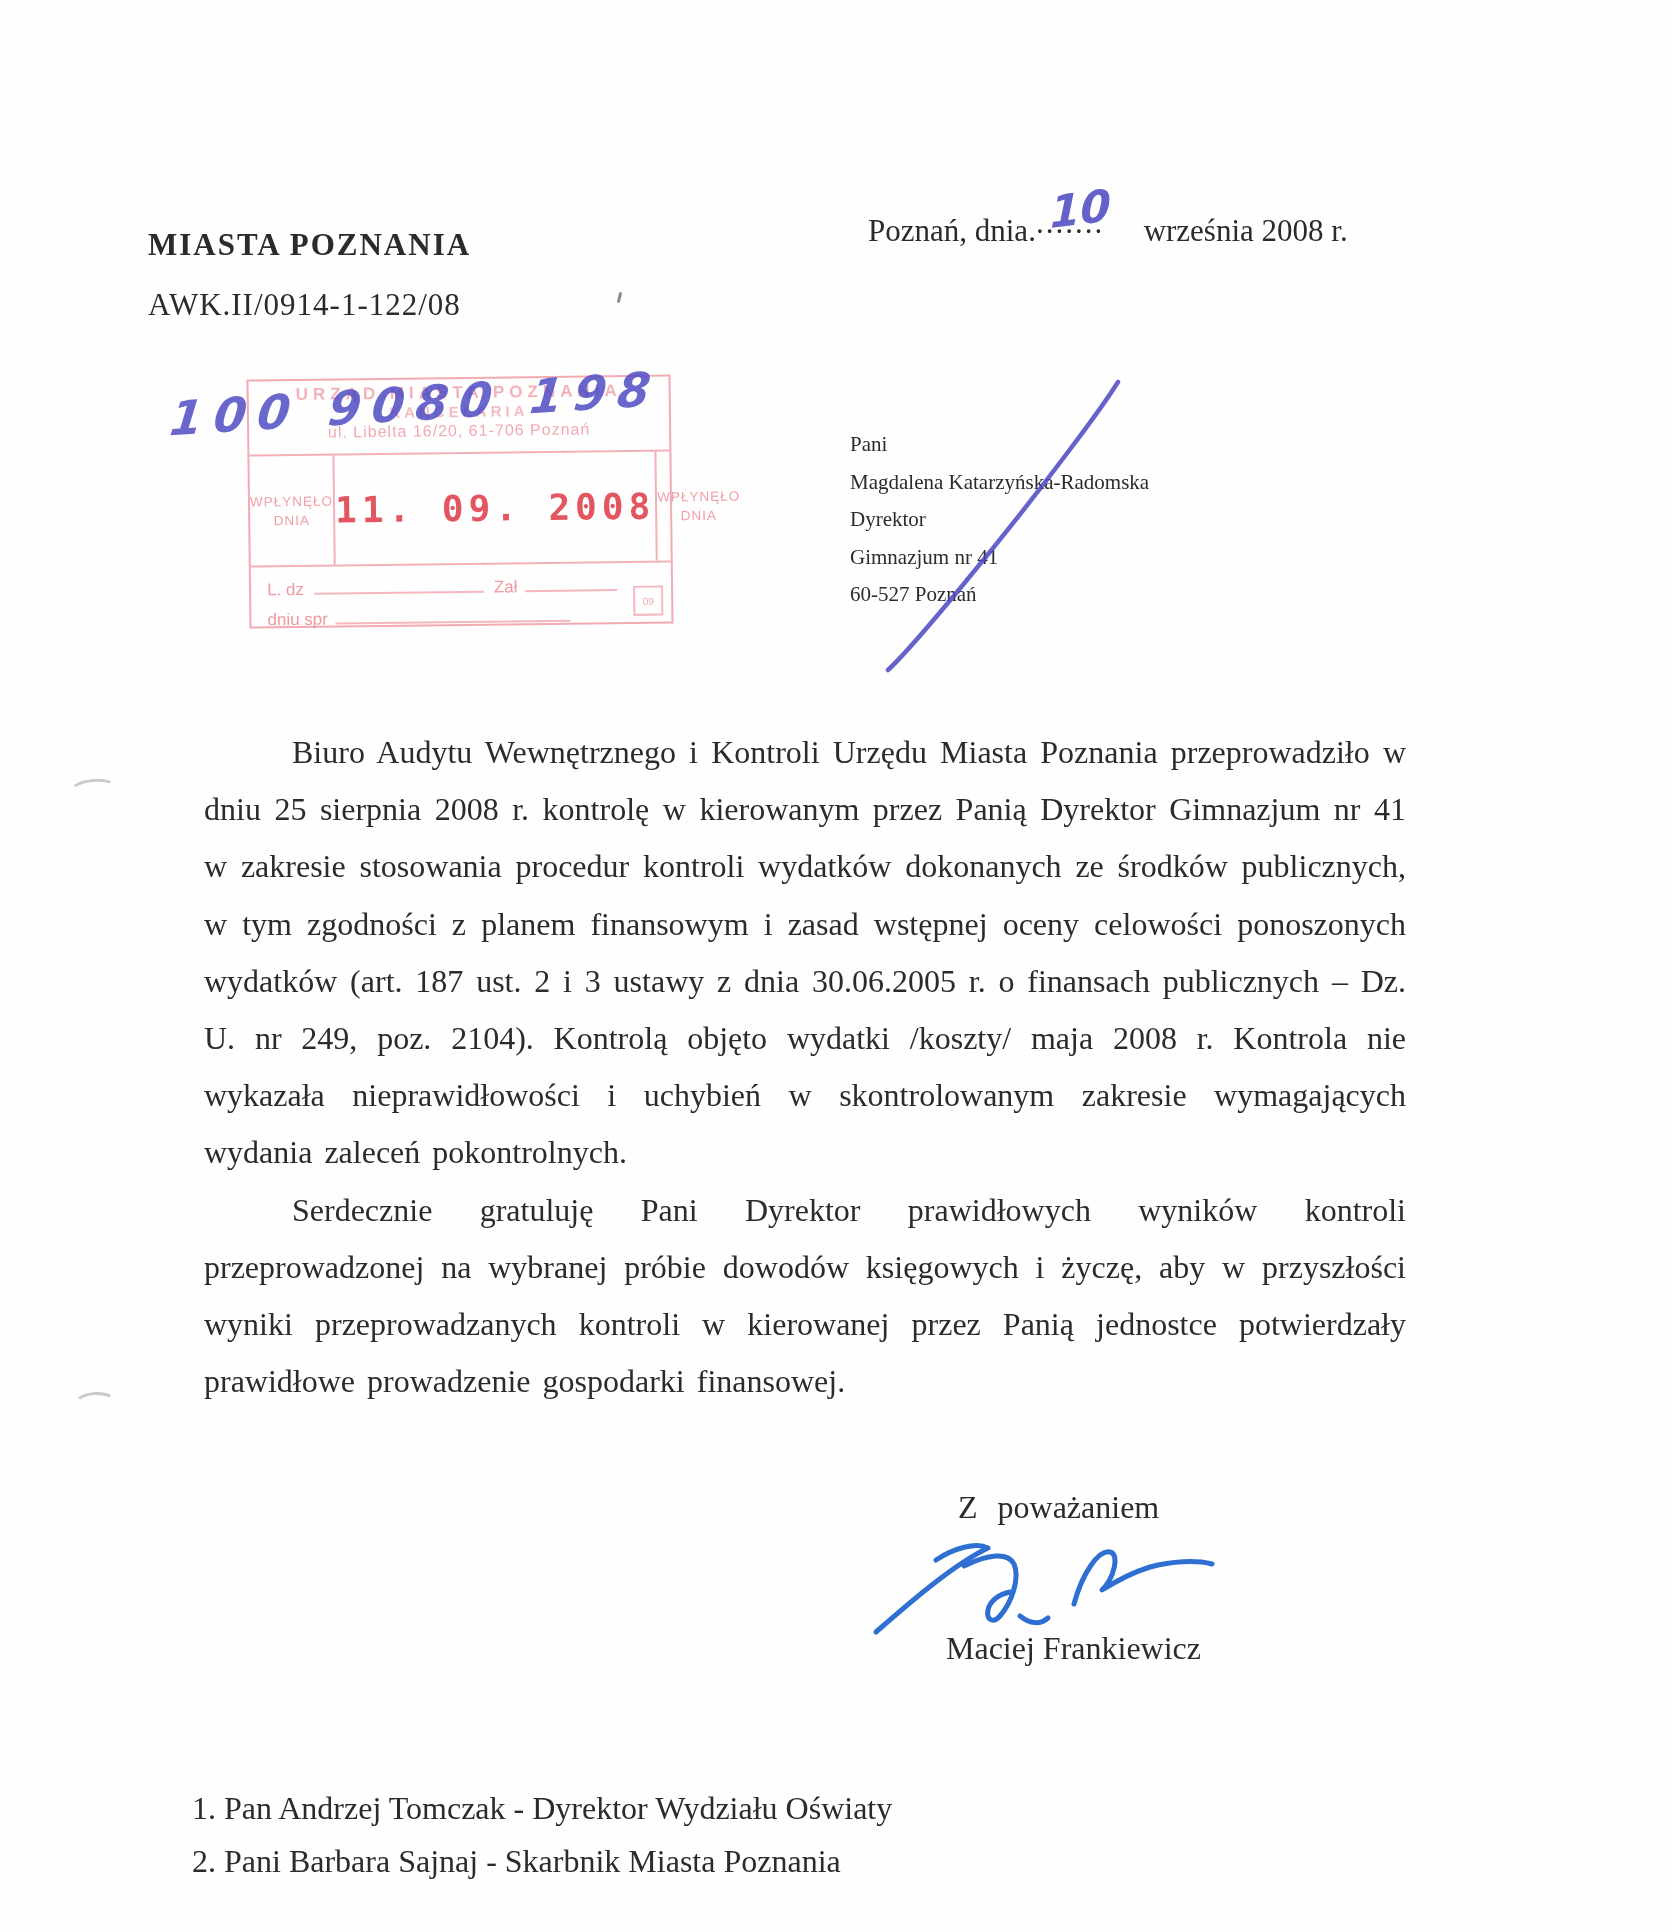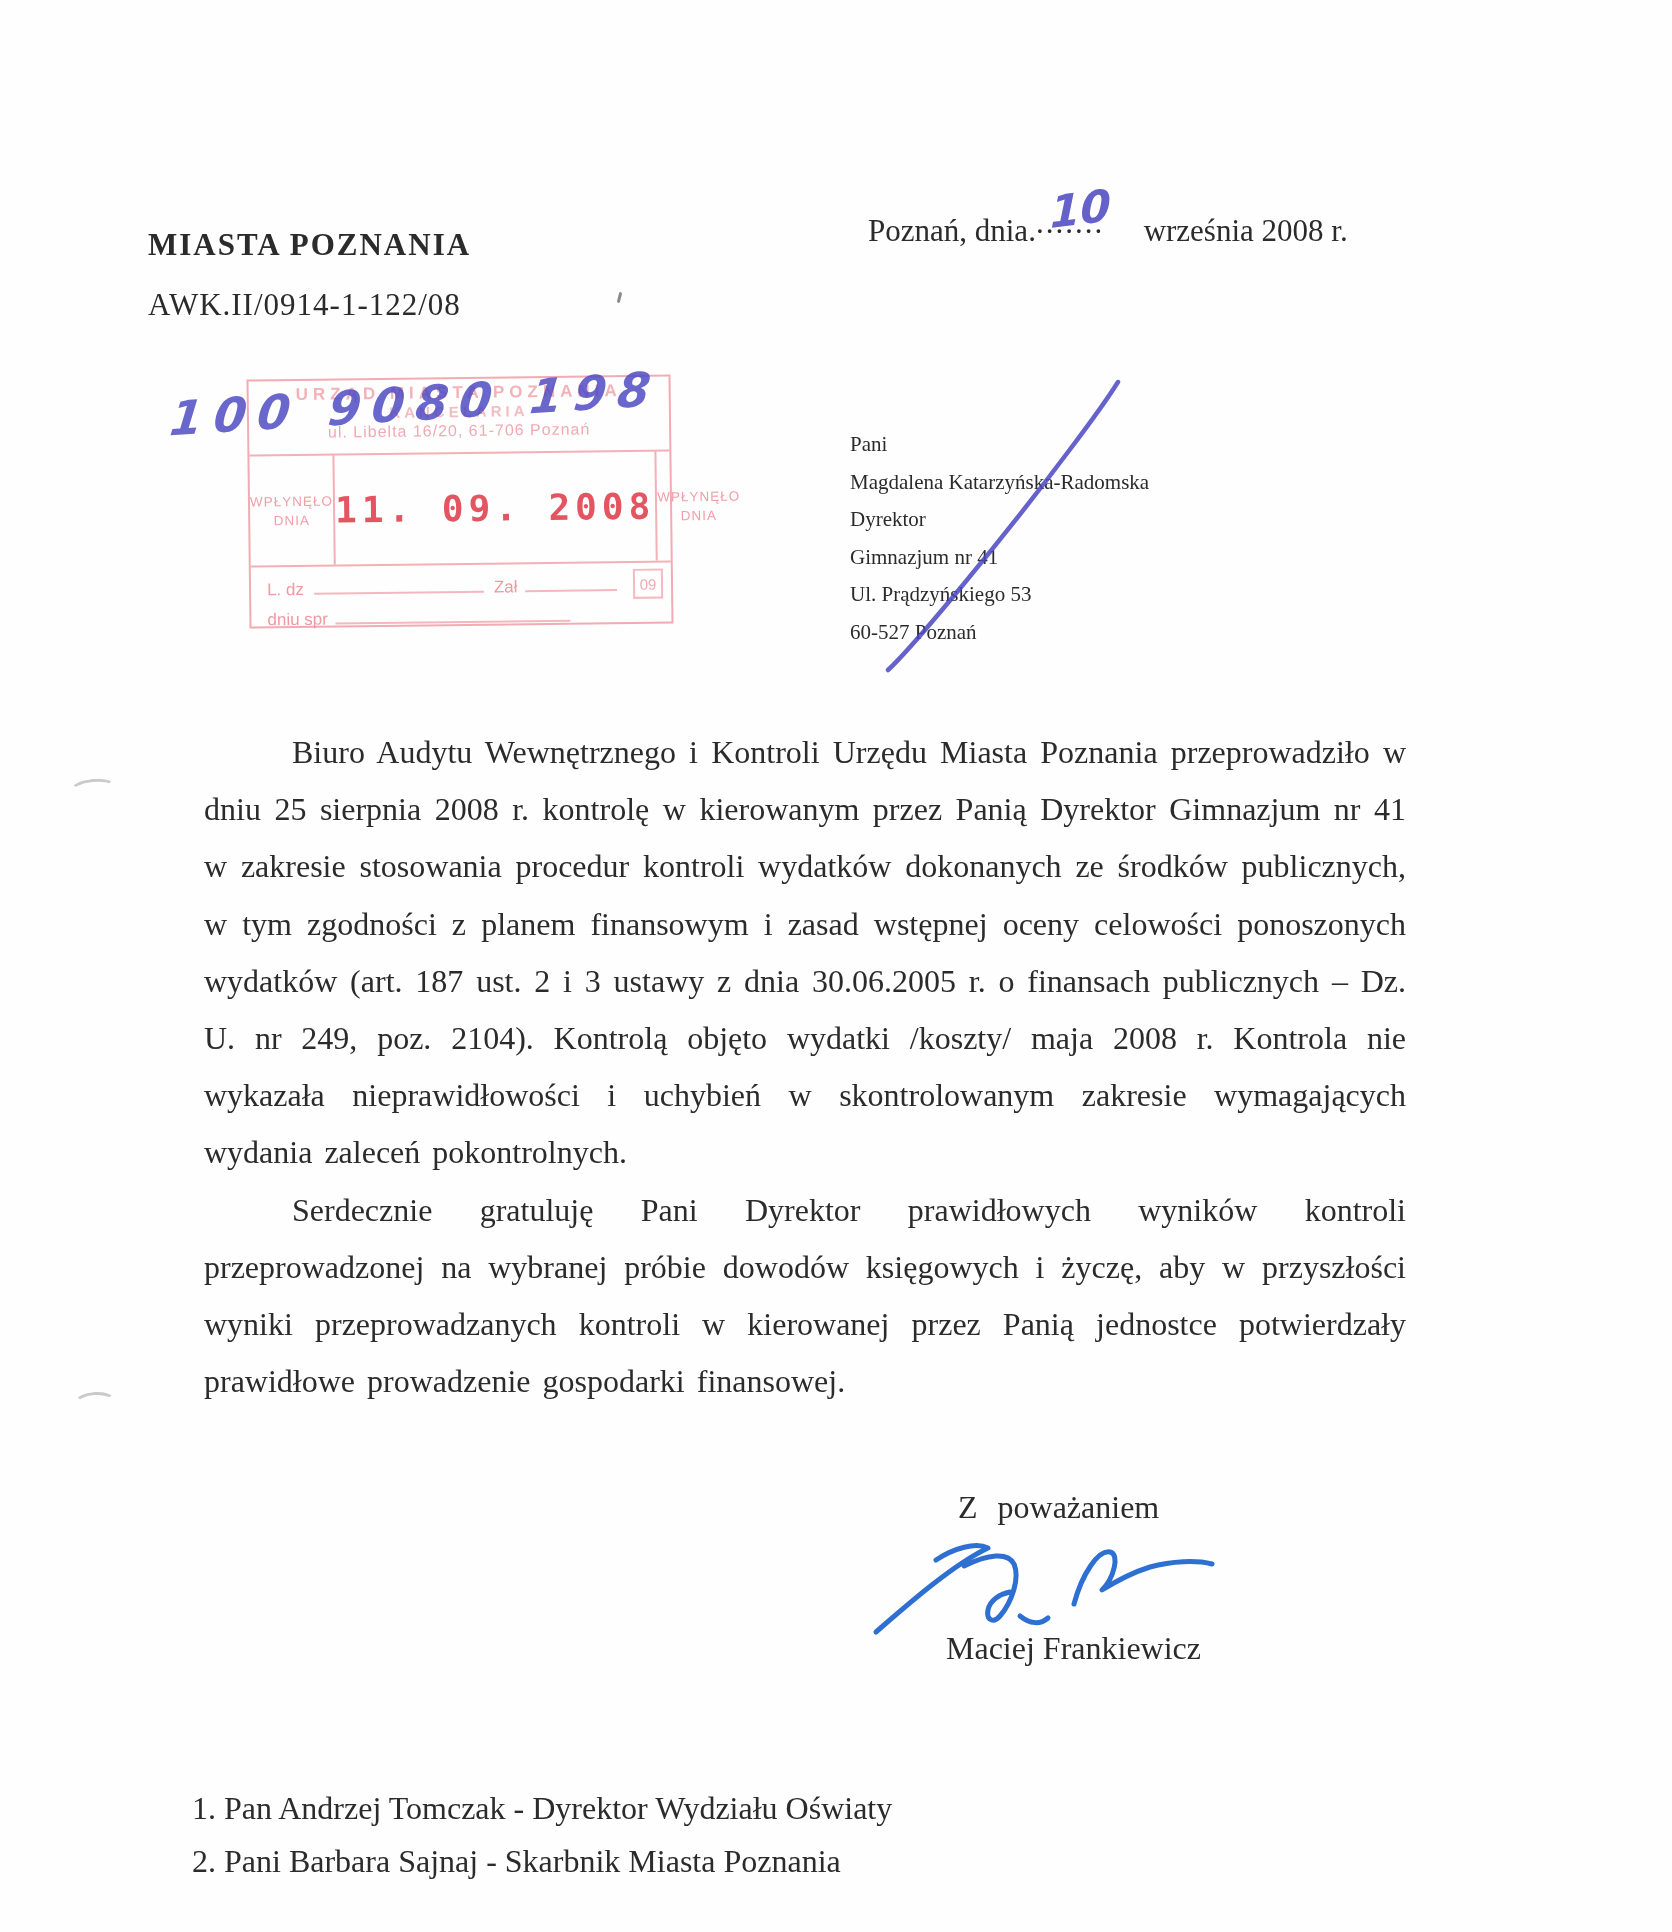--- a/index.html
+++ b/index.html
@@ -48,22 +48,22 @@
   .stamp-date{
     font-family:"DejaVu Sans Mono", monospace; font-weight:bold; font-size:36px;
     letter-spacing:5px; color:var(--stampRed); white-space:nowrap;
   }
   .stamp-bottom{position:absolute; left:0; right:0; bottom:0; top:186px; font-size:17px; opacity:.9;}
   .stamp-bottom .row1{position:absolute; left:16px; top:8px; width:390px;}
   .stamp-bottom .row2{position:absolute; left:16px; top:38px;}
   .u{display:inline-block; border-bottom:2px solid rgba(238,143,153,.7); height:20px; vertical-align:baseline;}
   .u.w1{width:170px; margin:0 10px;} .u.w2{width:92px; margin-left:8px;} .u.w3{width:235px; margin-left:8px;}
   .corner-box{
-    position:absolute; right:8px; bottom:23px; width:30px; height:30px;
-    border:2px solid rgba(238,143,153,.8); font-size:15px; display:flex;
+    position:absolute; right:8px; bottom:6px; width:30px; height:30px;
+    border:2px solid rgba(238,143,153,.8); font-size:10px; display:flex;
     align-items:center; justify-content:center; opacity:.85;margin-left:17px;
   }
   
   .recipient{position:absolute; left:850px; top:426px; font-size:21px; line-height:37.5px;}
   .strike-svg{position:absolute; left:872px; top:370px; width:280px; height:312px; z-index:6; pointer-events:none;}
   .strike-svg path{stroke:var(--inkBlue); stroke-width:4.5; fill:none; stroke-linecap:round; opacity:.85;}
   
   .body-text{position:absolute; left:204px; top:724px; width:1202px;}
   .body-text p{font-size:32px; line-height:57.2px; text-align:justify; text-indent:88px; word-spacing:4px;}
   
@@ -127,21 +127,20 @@
       </div>
       <div class="corner-box">09</div>
     </div>
   </div>
 
   <div class="recipient">
     <div>Pani</div>
     <div>Magdalena Katarzyńska-Radomska</div>
     <div>Dyrektor</div>
     <div>Gimnazjum nr 41</div>
-    <div>Ul. Prądzyńskiego 53</div>
     <div>60-527 Poznań</div>
   </div>
 
   <svg class="strike-svg" viewBox="0 0 280 312">
     <path d="M16 300 C 40 278, 130 170, 196 82 C 218 53, 236 28, 246 12"></path>
   </svg>
 
   <div class="body-text">
     <p>Biuro Audytu Wewnętrznego i Kontroli Urzędu Miasta Poznania przeprowadziło w dniu 25 sierpnia 2008 r. kontrolę w kierowanym przez Panią Dyrektor Gimnazjum nr 41 w zakresie stosowania procedur kontroli wydatków dokonanych ze środków publicznych, w tym zgodności z planem finansowym i zasad wstępnej oceny celowości ponoszonych wydatków (art. 187 ust. 2 i 3 ustawy z dnia 30.06.2005 r. o finansach publicznych – Dz. U. nr 249, poz. 2104). Kontrolą objęto wydatki /koszty/ maja 2008 r. Kontrola nie wykazała nieprawidłowości i uchybień w skontrolowanym zakresie wymagających wydania zaleceń pokontrolnych.</p>
     <p>Serdecznie gratuluję Pani Dyrektor prawidłowych wyników kontroli przeprowadzonej na wybranej próbie dowodów księgowych i życzę, aby w przyszłości wyniki przeprowadzanych kontroli w kierowanej przez Panią jednostce potwierdzały prawidłowe prowadzenie gospodarki finansowej.</p>

